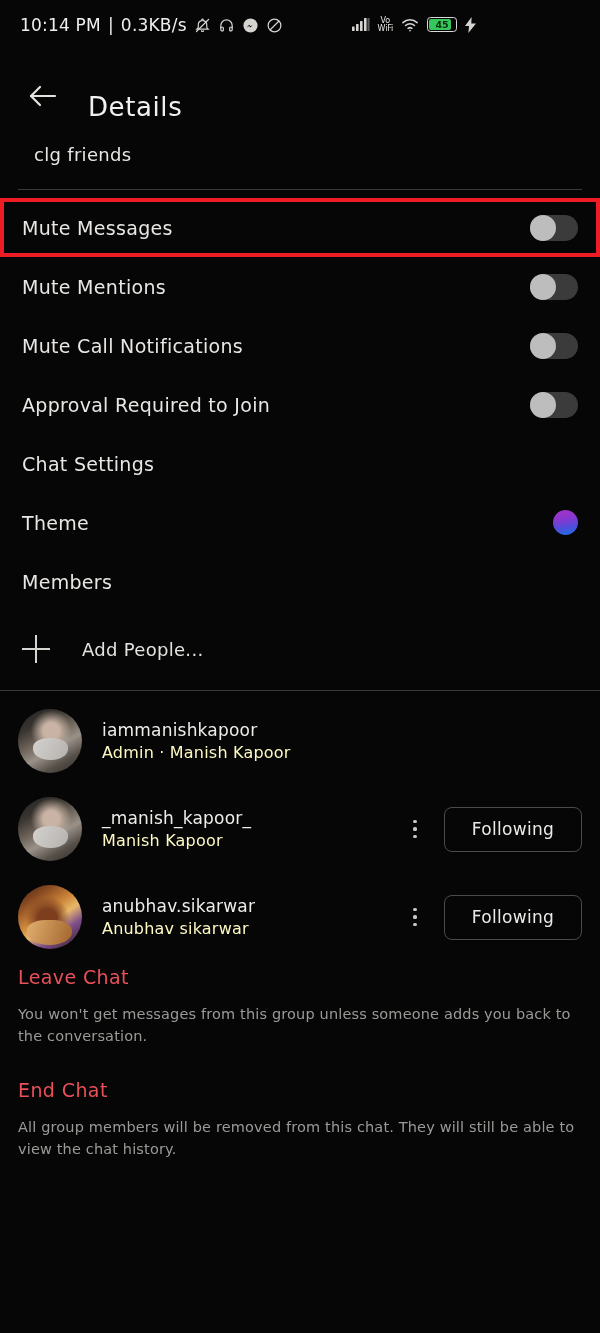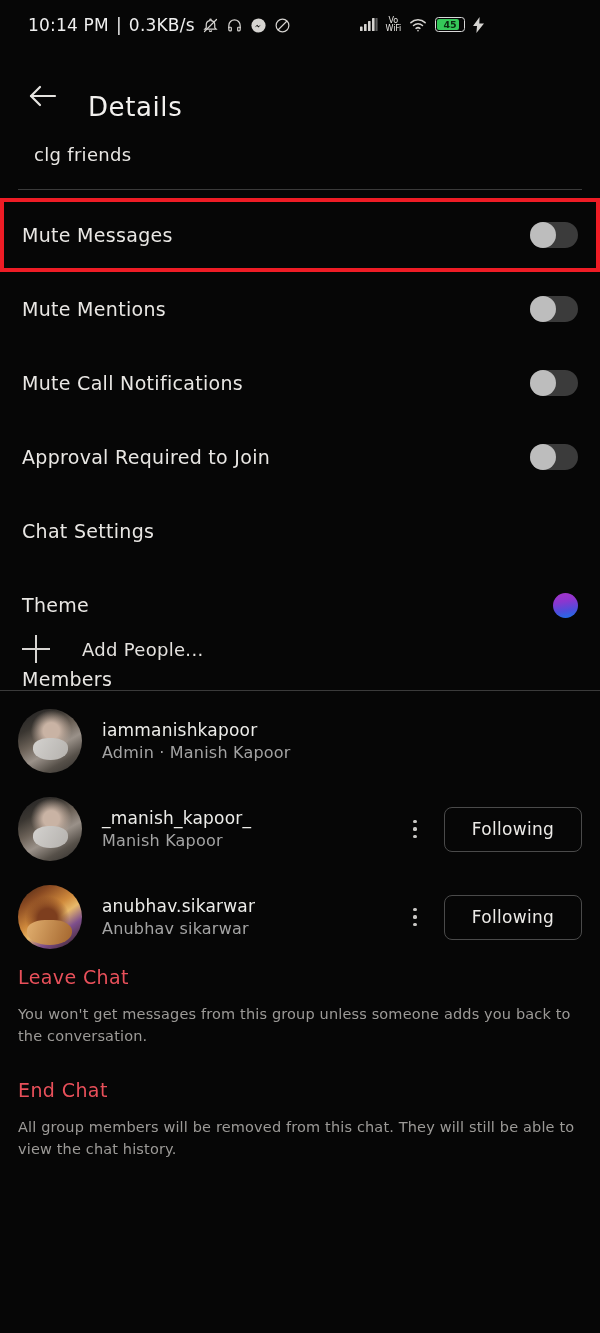--- a/index.html
+++ b/index.html
@@ -11,21 +11,21 @@
   }
   #screen {
     position:relative;
     width:600px; height:1333px;
     background:#060606;
     color:#e8e6e3;
   }
 
   
   .statusbar {
-    position:absolute; top:0; left:12px; width:488px; height:50px;
+    position:absolute; top:0; left:4px; width:488px; height:50px;
     display:flex; align-items:center; justify-content:space-between;
     padding:0 16px;
   }
   .sb-left { display:flex; align-items:center; gap:7px; }
   .sb-clock {
     font-size:17px; letter-spacing:.2px; color:#efefef;
     font-family:"DejaVu Sans", sans-serif; white-space:nowrap;
   }
   .sb-icon { display:inline-flex; align-items:center; justify-content:center; }
   .sb-right { display:flex; align-items:flex-start; gap:8px; }
@@ -78,21 +78,21 @@
     background:#3a3a3a;
   }
   .divider.top { top:189px; }
   .divider.members { top:690px; }
 
   
   .settings { position:absolute; top:198px; left:0; width:600px; }
   .row {
     position:relative;
     display:flex; align-items:center; justify-content:space-between;
-    height:74px; padding:0 22px;
+    height:59px; padding:0 22px;
   }
   .row-label { font-size:19px; color:#e9e7e4; letter-spacing:.3px; }
   .row.highlighted {
     border:4px solid #ee1c25;
     padding:0 18px;
   }
 
   
   .toggle {
     position:relative; width:48px; height:26px;
@@ -133,21 +133,21 @@
   }
   .avatar {
     width:64px; height:64px; border-radius:50%; flex:none;
     overflow:hidden; position:relative;
   }
   .member-text { margin-left:20px; flex:1; min-width:0; }
   .member-username {
     font-size:17px; color:#ededea; letter-spacing:.2px; white-space:nowrap;
   }
   .member-fullname {
-    font-size:16px; color:#a3a3a3; letter-spacing:.2px; margin-top:3px; white-space:nowrap;
+    font-size:16px; color:#fef9c3; letter-spacing:.2px; margin-top:3px; white-space:nowrap;
   }
   .dots-btn {
     width:30px; height:40px; display:flex; flex-direction:column;
     align-items:center; justify-content:center; gap:4px; cursor:pointer; flex:none;
   }
   .dots-btn span {
     width:3.2px; height:3.2px; border-radius:50%; background:#c9c7c4; display:block;
   }
   .follow-btn {
     width:138px; height:45px; border:1px solid #4a4a4a; border-radius:8px;

